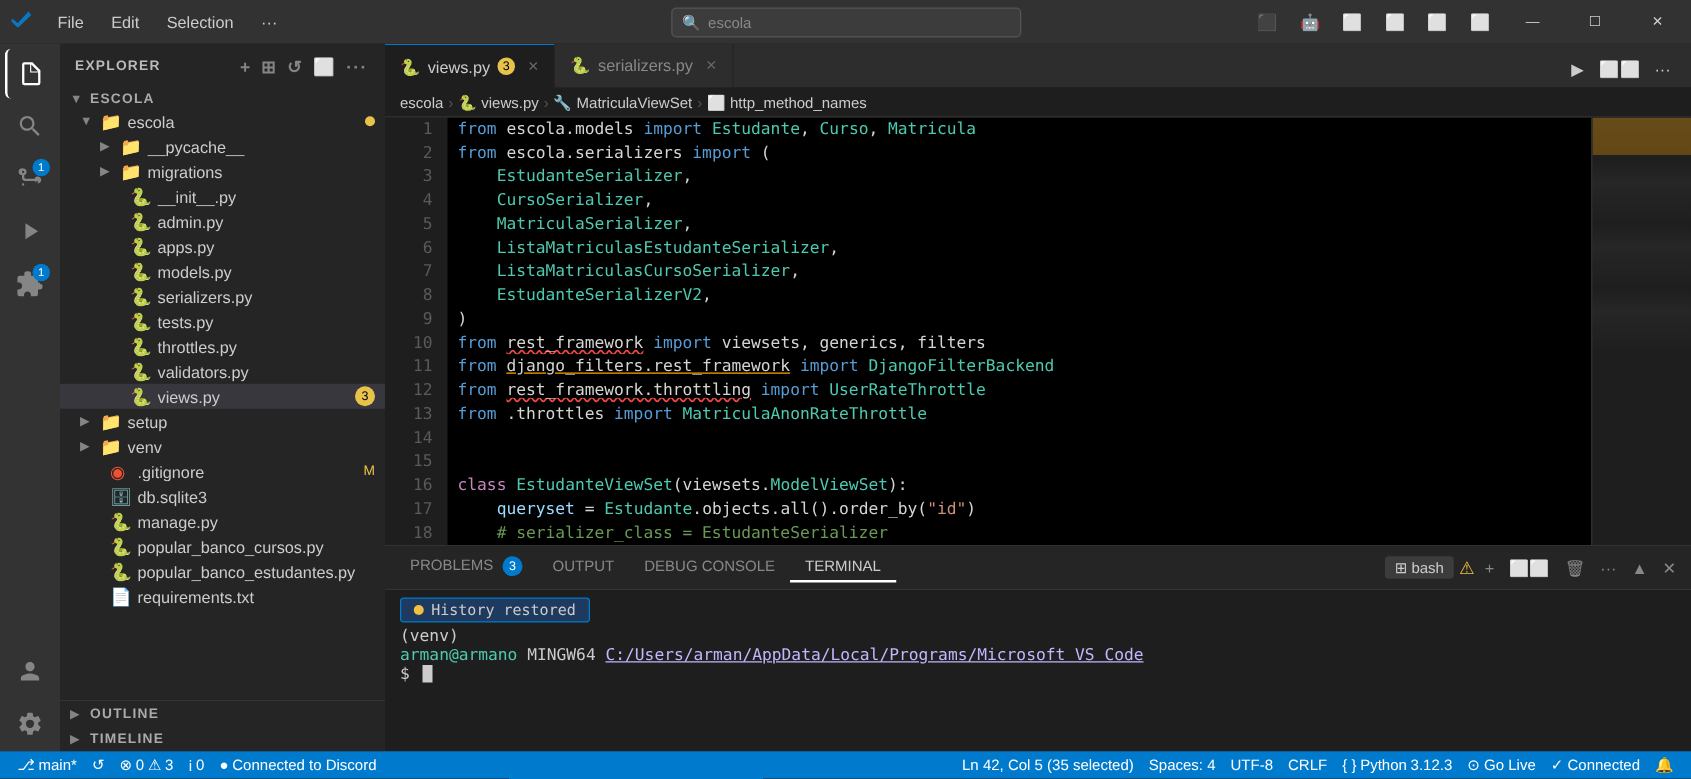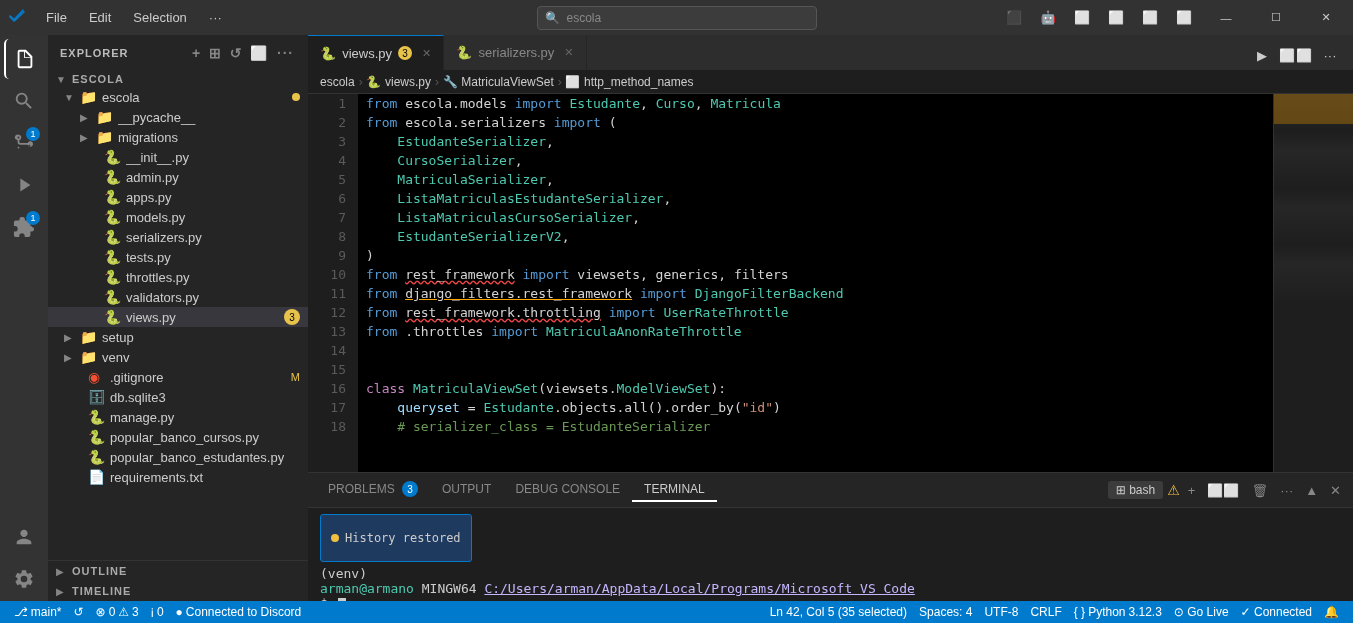--- a/index.html
+++ b/index.html
@@ -258,21 +258,21 @@
       position: absolute;
       top: 0;
       left: 0;
       right: 0;
       height: 30px;
       background: rgba(255, 165, 0, 0.3);
     }
 
     
     .panel {
-      height: 129px;
+      height: 165px;
       background: #1e1e1e;
       border-top: 1px solid #333;
       display: flex;
       flex-direction: column;
       flex-shrink: 0;
     }
     .panel-tabs {
       height: 35px;
       background: #252526;
       display: flex;
@@ -317,21 +317,21 @@
       font-size: 13px;
       color: #ccc;
       overflow-y: auto;
     }
     .history-badge {
       display: inline-flex;
       align-items: center;
       background: #1e3a5f;
       border: 1px solid #007acc;
       border-radius: 3px;
-      padding: 16px 10px;
+      padding: 2px 10px;
       font-size: 12px;
       color: #ccc;
       margin-bottom: 4px;
     }
     .history-dot { width: 8px; height: 8px; background: #f0c040; border-radius: 50%; margin-right: 6px; }
     .term-venv { color: #ccc; }
     .term-prompt { color: #4ec9b0; }
     .term-path { color: #c4b5fd; text-decoration: underline; }
     .term-cursor { color: #ccc; }
 
@@ -653,21 +653,21 @@
           <div class="code-line">    <span class="cls">ListaMatriculasEstudanteSerializer</span>,</div>
           <div class="code-line">    <span class="cls">ListaMatriculasCursoSerializer</span>,</div>
           <div class="code-line">    <span class="cls">EstudanteSerializerV2</span>,</div>
           <div class="code-line">)</div>
           <div class="code-line"><span class="kw">from</span> <span style="text-decoration:underline;text-decoration-color:#f44747;text-decoration-style:wavy;">rest_framework</span> <span class="kw">import</span> viewsets, generics, filters</div>
           <div class="code-line"><span class="kw">from</span> <span style="text-decoration:underline;text-decoration-color:orange;">django_filters.rest_framework</span> <span class="kw">import</span> <span class="cls">DjangoFilterBackend</span></div>
           <div class="code-line"><span class="kw">from</span> <span style="text-decoration:underline;text-decoration-color:#f44747;text-decoration-style:wavy;">rest_framework.throttling</span> <span class="kw">import</span> <span class="cls">UserRateThrottle</span></div>
           <div class="code-line"><span class="kw">from</span> .throttles <span class="kw">import</span> <span class="cls">MatriculaAnonRateThrottle</span></div>
           <div class="code-line"></div>
           <div class="code-line"></div>
-          <div class="code-line"><span class="kw2">class</span> <span class="cls">MatriculaViewSet</span>(viewsets.<span class="cls">ModelViewSet</span>):</div>
+          <div class="code-line"><span class="kw2">class</span> <span class="cls">EstudanteViewSet</span>(viewsets.<span class="cls">ModelViewSet</span>):</div>
           <div class="code-line">    <span class="var">queryset</span> = <span class="cls">Estudante</span>.objects.all().order_by(<span class="str">"id"</span>)</div>
           <div class="code-line">    <span class="cmt"># serializer_class = EstudanteSerializer</span></div>
 
         </div>
       </div>
 
       <div class="minimap">
         <div class="minimap-content"></div>
         <div class="minimap-highlight"></div>
       </div>

